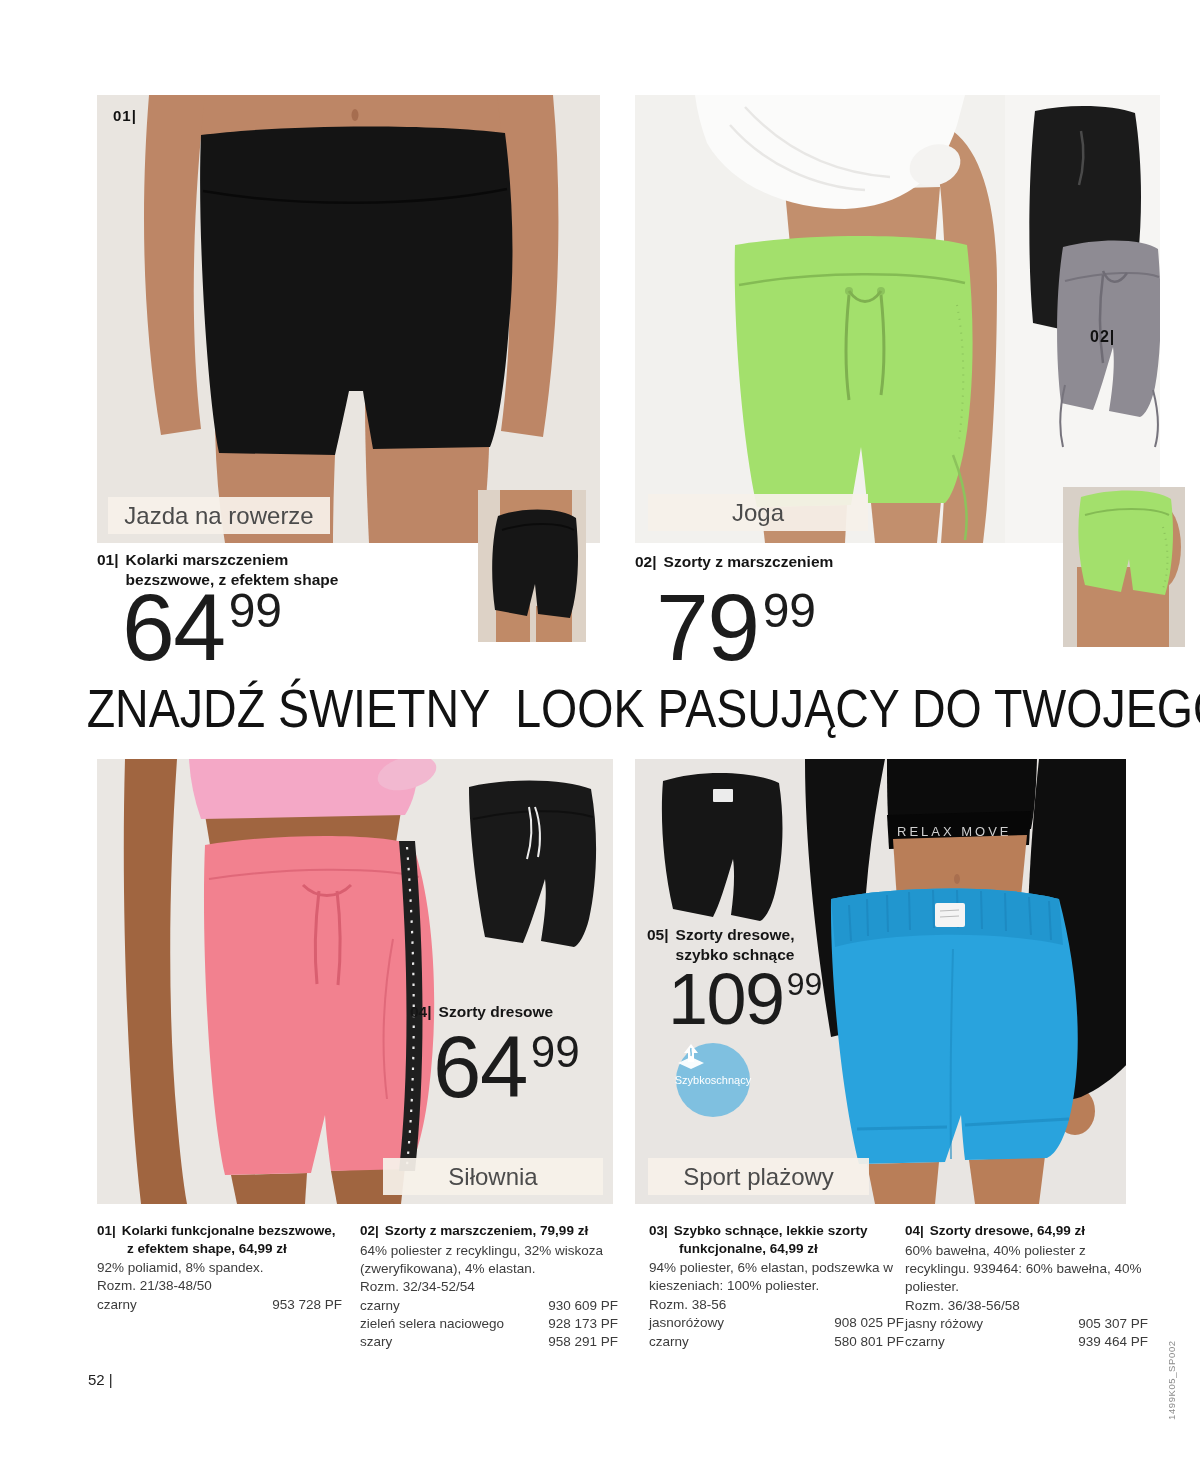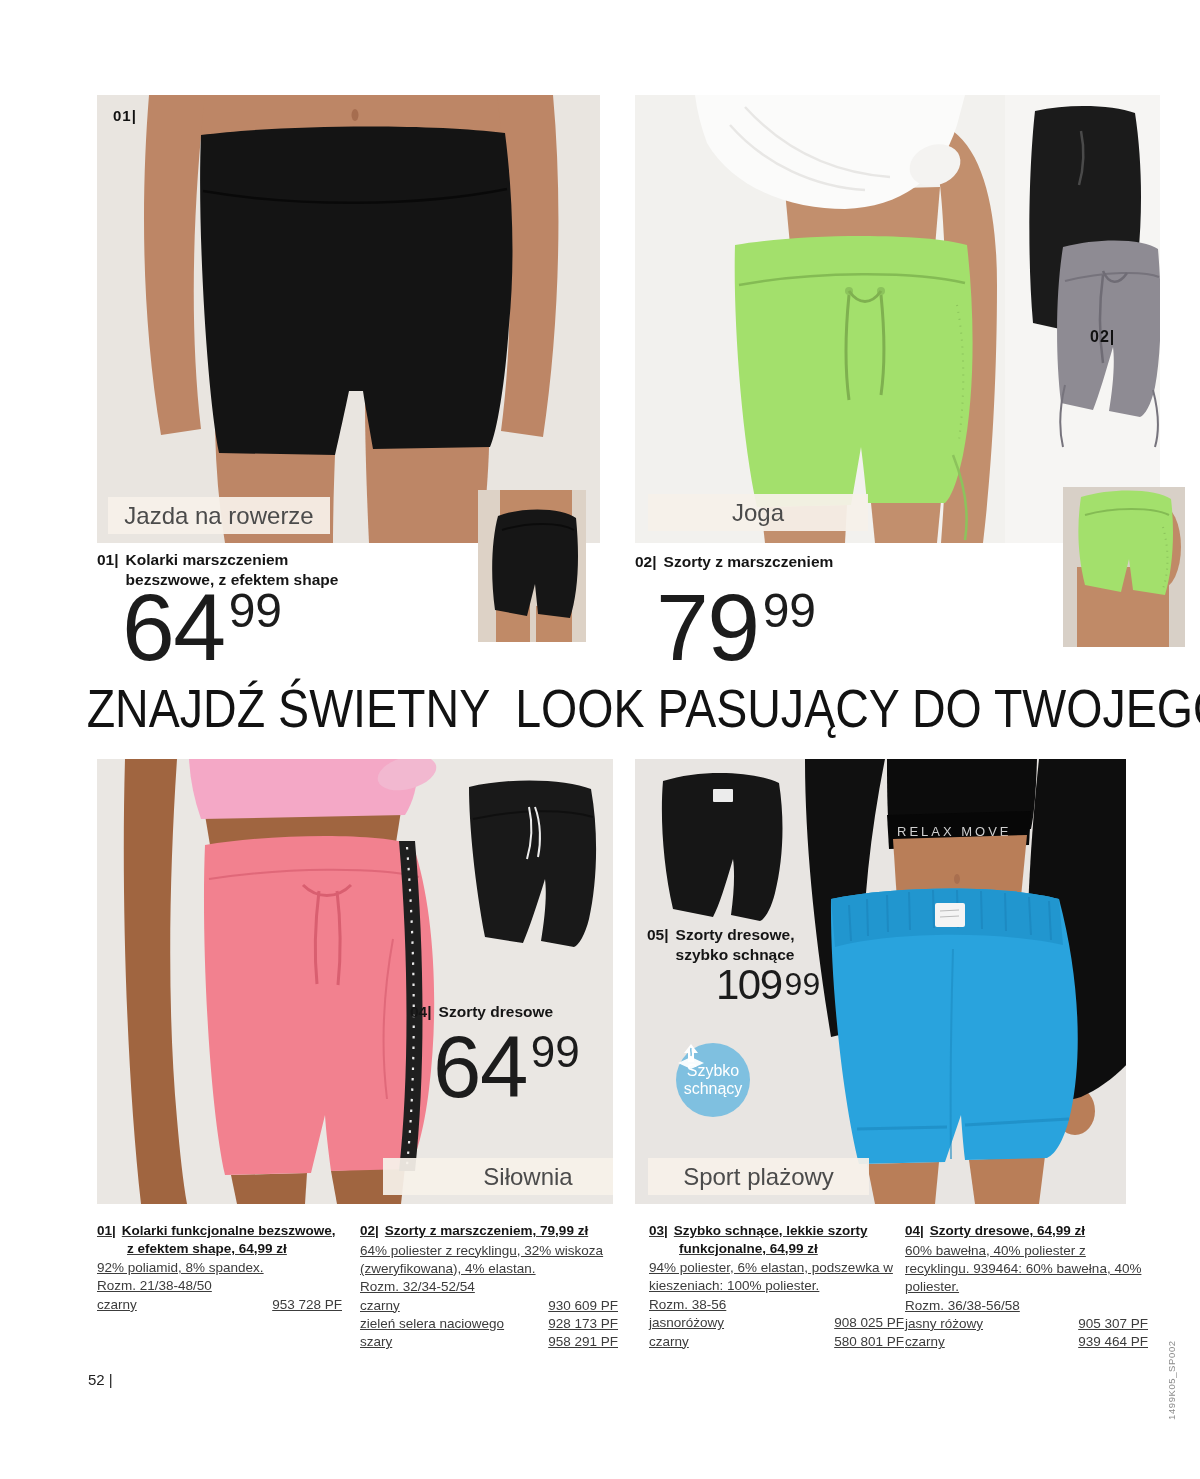--- a/index.html
+++ b/index.html
@@ -18,32 +18,32 @@
   .offer-head{position:absolute;display:flex;font-weight:bold;font-size:15.5px;
               color:#151515;line-height:1.27;}
   .offer-head .num{margin-right:7px;white-space:nowrap;}
   .offer-head .tl{display:block;}
 
   .price{position:absolute;display:flex;color:#1c1c1c;letter-spacing:-1.5px;}
   .price .main{line-height:0.92;}
   .price .cents{line-height:1;letter-spacing:0;}
   .price-xl .main{font-size:95px;}  .price-xl .cents{font-size:48px;margin-top:3px;margin-left:4px;}
   .price-lg .main{font-size:87px;}  .price-lg .cents{font-size:44px;margin-top:3px;margin-left:4px;}
-  .price-md .main{font-size:42px;margin-left:48px;}  .price-md .cents{font-size:32px;margin-top:2px;margin-left:3px;}
+  .price-md .main{font-size:72px;}  .price-md .cents{font-size:32px;margin-top:2px;margin-left:3px;}
 
   .headline{position:absolute;left:0;top:681px;width:1200px;text-align:center;}
   .headline span{display:inline-block;font-size:48px;color:#121212;white-space:pre;
                  transform:translateX(58px) scale(0.97,1.13);transform-origin:center;}
 
   .badge{position:absolute;width:74px;height:74px;border-radius:50%;background:#7fc0e0;
-         display:flex;flex-direction:column;align-items:center;justify-content:center;
-         color:#fff;font-size:16px;line-height:1.12;text-align:center;}
+         display:flex;align-items:center;justify-content:center;
+         color:#fff;font-size:11px;line-height:1.12;text-align:center;}
   .badge svg{margin-bottom:3px;display:block;}
 
-  .dcol{position:absolute;top:1222px;font-size:13.5px;color:#3c3c3c;line-height:1.36;text-decoration:underline;}
+  .dcol{position:absolute;top:1222px;font-size:13.5px;color:#3c3c3c;line-height:1.36;}
   .dhead{font-weight:bold;color:#141414;font-size:13.5px;padding-left:30px;text-indent:-30px;
          margin-bottom:2px;line-height:1.3;}
   .dhead .dnum{margin-right:6px;}
   .dvar{display:flex;justify-content:space-between;}
 
   .pagenum{position:absolute;left:88px;top:1371px;font-size:15px;color:#222;}
   .printcode{position:absolute;left:1166px;top:1280px;height:140px;font-size:9.5px;color:#8a8a8a;
              writing-mode:vertical-rl;transform:rotate(180deg);letter-spacing:0.6px;}
 </style>
 </head>
@@ -186,21 +186,21 @@
     <div class="offer-head" style="left:313px;top:243px;">
       <span class="num">04|</span>
       <span>
         <span class="tl">Szorty dresowe</span>
       </span>
     </div>
     <div class="price price-lg" style="left:336px;top:268px;">
       <span class="main">64</span>
       <span class="cents">99</span>
     </div>
-    <div class="tag" style="left:286px;top:399px;width:220px;padding-left:35px;">Siłownia</div>
+    <div class="tag" style="left:286px;top:399px;width:220px;">Siłownia</div>
   </div>
 
   <div class="photo" style="left:635px;top:759px;width:491px;height:445px;">
     <svg width="525" height="445" viewBox="0 0 525 445">
       <rect width="525" height="445" fill="#e8e5e2"></rect>
       <g>
         <path fill="#161616" d="M28,22 C66,10 118,12 144,24 C150,62 148,102 140,134 C136,150 130,160 125,162 L96,156 C99,134 100,114 98,100 C91,124 84,147 78,158 L38,150 C28,106 25,58 28,22 Z"></path>
         <rect x="78" y="30" width="20" height="13" rx="1" fill="#ececec"></rect>
       </g>
       <path fill="#101010" d="M170,0 L250,0 C234,80 226,160 228,240 C228,252 229,262 230,270 L196,278 C180,180 170,84 170,0 Z"></path>

